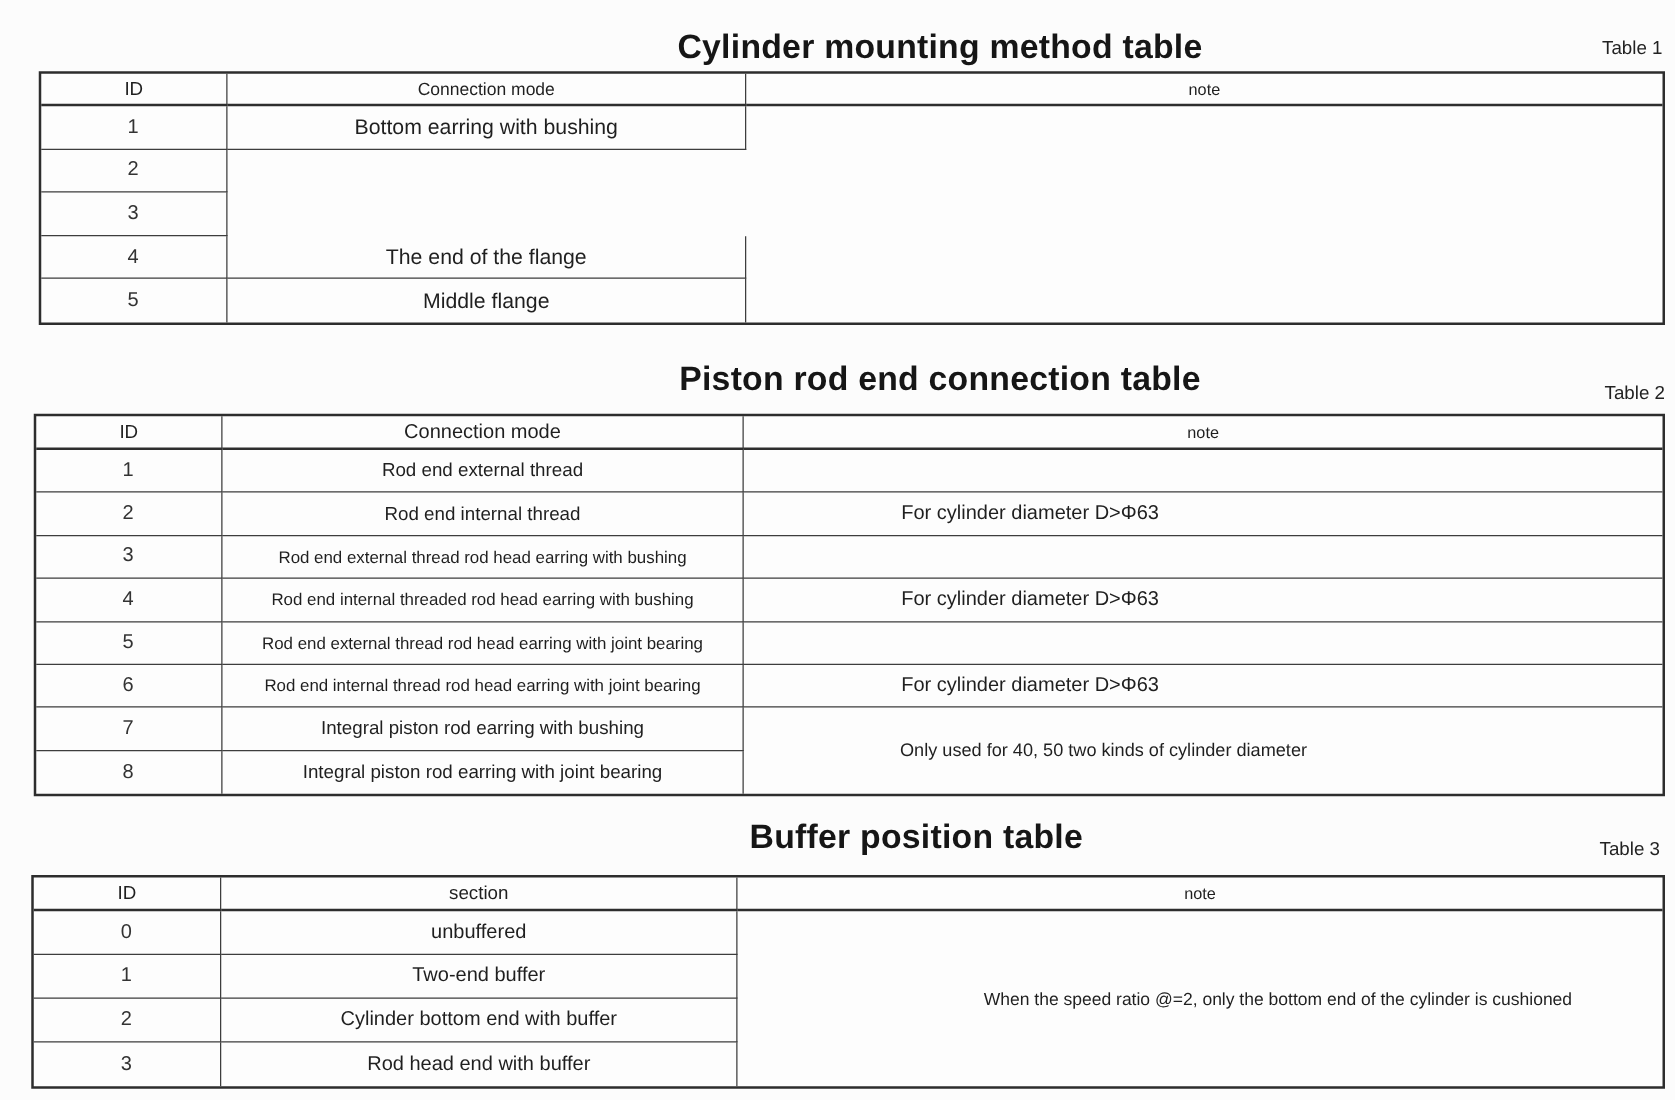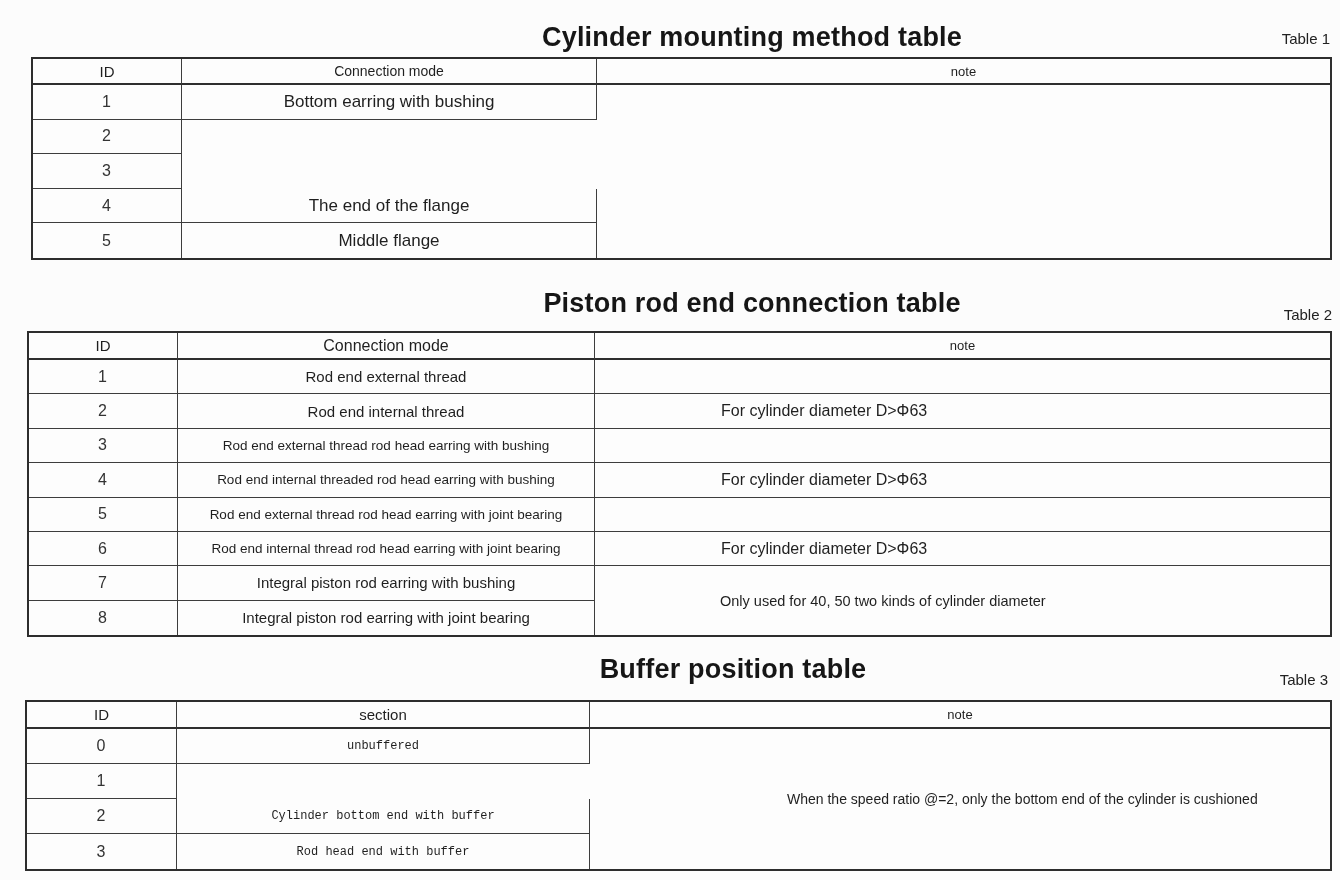--- a/index.html
+++ b/index.html
@@ -31,21 +31,21 @@
   .th{border-bottom-width:2px;border-bottom-color:#2e2e2e;}
   .id{font-size:16px;color:#333;letter-spacing:1px;}
   .th-id{font-size:15px;text-align:center;}
   .th-note{font-size:13px;}
   .th-mode1{font-size:14px;}
   .th-mode2{font-size:16px;}
   .th-mode3{font-size:15px;}
   .t1-mode{font-size:17px;text-align:right;}
   .t2-mode{font-size:15px;}
   .t2-mode-sm{font-size:13.5px;}
-  .t3-mode{font-size:12px;font-family:Liberation Mono, monospace;}
+  .t3-mode{font-size:16px;}
   .note-inline{font-size:16px;justify-content:flex-start;padding-left:126px;}
   .note-merged2{font-size:14.5px;justify-content:flex-start;padding-left:125px;}
   .note-merged3{font-size:14px;justify-content:flex-start;padding-left:197px;}
 </style>
 </head>
 <body>
 
 <div class="title" style="left:164px;right:0;top:10px;margin-top:12px;">Cylinder mounting method table</div>
 <div class="tbl-label" style="right:10px;top:30px;">Table 1</div>
 
@@ -116,19 +116,20 @@
 <div class="grid-table" style="left:25px;top:700px;width:1307px;height:171px;
             grid-template-columns:150px 413px 1fr;
             grid-template-rows:27px repeat(4,1fr);">
   <div class="c th th-id" style="grid-area:1/1;">ID</div>
   <div class="c th th-mode3" style="grid-area:1/2;">section</div>
   <div class="c th th-note br0" style="grid-area:1/3;">note</div>
 
   <div class="c id" style="grid-area:2/1;">0</div>
   <div class="c t3-mode" style="grid-area:2/2;">unbuffered</div>
   <div class="c id" style="grid-area:3/1;">1</div>
+  <div class="c t3-mode" style="grid-area:3/2;">Two-end buffer</div>
   <div class="c id" style="grid-area:4/1;">2</div>
   <div class="c t3-mode" style="grid-area:4/2;">Cylinder bottom end with buffer</div>
   <div class="c id bb0" style="grid-area:5/1;">3</div>
   <div class="c t3-mode bb0" style="grid-area:5/2;">Rod head end with buffer</div>
 
   <div class="c note-merged3 br0 bb0" style="grid-area:2/3/6/4;">When the speed ratio @=2, only the bottom end of the cylinder is cushioned</div>
 </div>
 
 </body></html>

